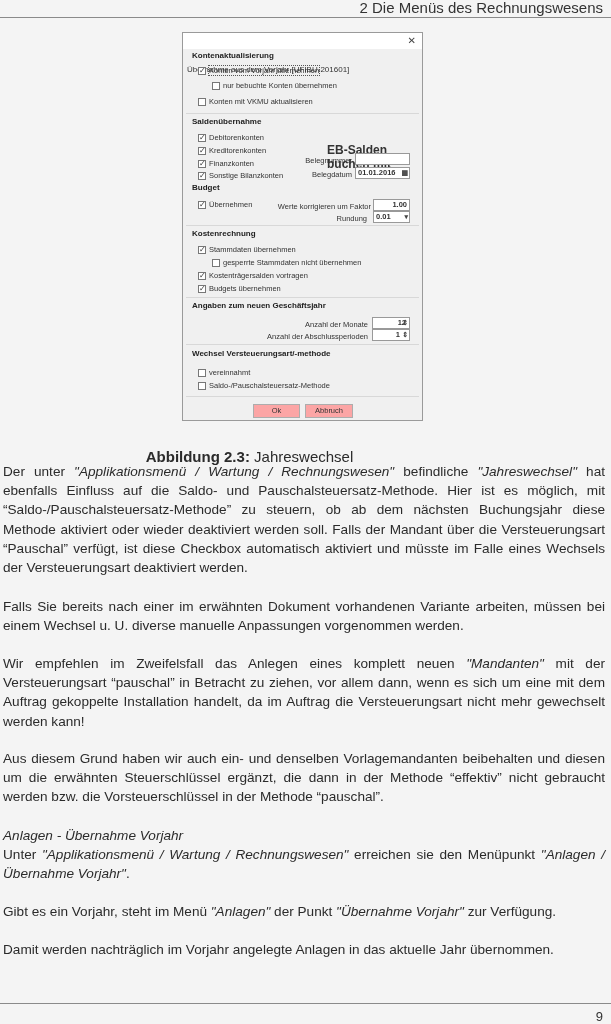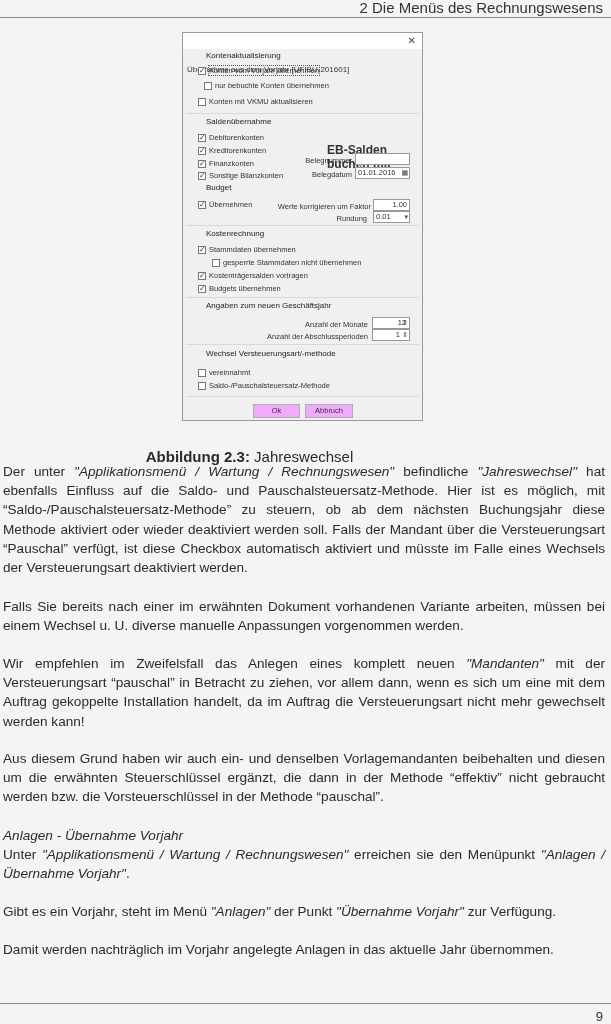--- a/index.html
+++ b/index.html
@@ -15,37 +15,37 @@
 
   
   .dialog {
     position: absolute; left: 182px; top: 32px; width: 241px; height: 389px;
     background: #f0f0f0; border: 1px solid #9a9a9a; box-sizing: border-box;
     font-size: 7.5px; color: #333;
   }
   .dialog .titlebar { position: absolute; left: 0; top: 0; right: 0; height: 16px; background: #fff; }
   .dialog .title { position: absolute; left: 4px; top: 4px; font-size: 8px; color: #333; margin-top: 28px; }
   .dialog .close { position: absolute; right: 6px; top: 2px; font-size: 10px; color: #444; }
-  .section-head { position: absolute; left: 23px; font-weight: normal; font-size: 8px; color: #222; }
+  .section-head { position: absolute; left: 9px; font-weight: bold; font-size: 8px; color: #222; }
   .sep { position: absolute; left: 3px; right: 3px; height: 1px; background: #d8d8d8; }
   .cb { position: absolute; display: flex; align-items: center; gap: 3px; white-space: nowrap; }
   .cb .box {
     width: 8px; height: 8px; border: 1px solid #777; background: #fff; box-sizing: border-box;
     font-size: 8px; line-height: 6px; text-align: center; color: #333;
   }
   .cb.focus .lbl { outline: 1px dotted #555; }
   .lbl-r { position: absolute; text-align: right; white-space: nowrap; }
   .field {
     position: absolute; background: #fff; border: 1px solid #999; box-sizing: border-box;
-    height: 12px; font-size: 7.5px; line-height: 10px; padding: 0 2px; white-space: nowrap;
+    height: 12px; font-size: 7.5px; line-height: 10px; padding: 0 2px; white-space: nowrap; font-weight: bold;
   }
   .field.right { text-align: right; }
   .field .tail { position: absolute; right: 1px; top: 0; font-size: 7px; color: #444; }
   .btn {
-    position: absolute; height: 14px; background: #f0abfc; border: 1px solid #adadad; box-sizing: border-box;
+    position: absolute; height: 14px; background: #fca5a5; border: 1px solid #adadad; box-sizing: border-box;
     font-size: 7.5px; line-height: 12px; text-align: center;
   }
   .eb-head { position: absolute; left: 144px; top: 110px; font-weight: bold; font-size: 12px; }
 
   .caption { position: absolute; left: 0; width: 499px; top: 448px; text-align: center; font-size: 15px; color: #2b2b2b; }
   .caption b { font-weight: bold; }
 
   .para { position: absolute; left: 3px; width: 602px; font-size: 13.6px; line-height: 19.2px; text-align: justify; color: #2b2b2b; }
   .para i { font-style: italic; }
   .sub-head { font-style: italic; }
@@ -64,21 +64,21 @@
     <div class="titlebar">
       <span class="title">Übernahme aus dem Vorjahr [UFIBU-201601]</span>
       <span class="close">✕</span>
     </div>
 
     <div class="section-head" style="top:18px">Kontenaktualisierung</div>
     <div class="cb focus" style="left:15px; top:33px">
       <span class="box">✓</span>
       <span class="lbl">Konten vom Vorjahr übernehmen</span>
     </div>
-    <div class="cb" style="left:21px; top:48px">
+    <div class="cb" style="left:29px; top:48px">
       <span class="box"></span>
       <span class="lbl">nur bebuchte Konten übernehmen</span>
     </div>
     <div class="cb" style="left:15px; top:64px">
       <span class="box"></span>
       <span class="lbl">Konten mit VKMU aktualisieren</span>
     </div>
     <div class="sep" style="top:80px"></div>
 
     <div class="section-head" style="top:84px">Saldenübernahme</div>

